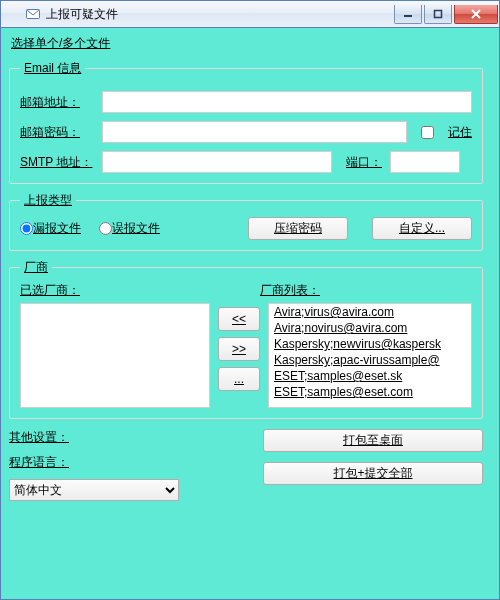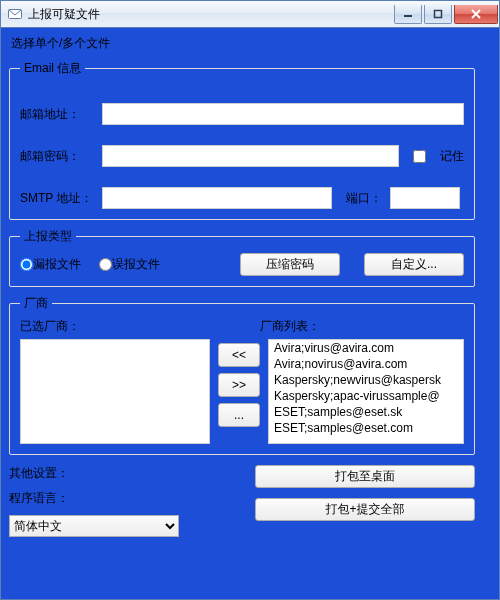--- a/index.html
+++ b/index.html
@@ -10,21 +10,21 @@
     background: #fff;
     width: 500px; height: 600px;
     overflow: hidden;
   }
   
   .titlebar {
     height: 28px;
     background: linear-gradient(#f6f9fd, #e8eef7 45%, #dde7f3 46%, #eaf1fa);
     border: 1px solid #5a7fb5;
     display: flex; align-items: center;
-    padding-left: 6px;
+    padding-left: 24px;
   }
   .titlebar .ticon {
     width: 16px; height: 16px;
     margin-right: 5px;
     display: inline-flex; align-items: center; justify-content: center;
   }
   .titlebar .ttext { flex: 1; color: #000; }
   .winbtns { display: flex; margin-right: 1px; height: 19px; }
   .winbtn {
     width: 28px; height: 19px;
@@ -39,44 +39,45 @@
   .winbtn.close {
     width: 44px;
     background: linear-gradient(#f2a7a0, #e6766c 48%, #cf4b3f 52%, #e8796e);
     border-color: #9a3b33;
   }
   .winbtn svg { display: block; }
   
   .client {
     border: 1px solid #5a7fb5; border-top: none;
     height: 572px;
-    padding: 5px 24px 8px 8px;
-    background: #1d4ed8;
+    padding: 5px 16px 8px 8px;
+    background: #5eead4;
     position: relative;
+    text-decoration: underline;
   }
   .lbl { color: #000; }
   .filesection .toplabel { margin: 2px 0 3px 2px; }
   .filesarea {
     width: 100%; height: 100px;
     border: 1px solid #d0d0d0;
     background: #fff;
     padding: 6px 8px;
     font-family: "Microsoft YaHei","SimSun",Tahoma,sans-serif;
     font-size: 12px;
     resize: none;
     color: #444;
   }
   fieldset {
     border: 1px solid #dcdcdc;
     border-radius: 2px;
     margin: 8px 0 0 0;
     padding: 6px 10px 10px 10px;
   }
   legend { padding: 0 4px; color: #000; font-size: 12px; }
-  .row { display: flex; align-items: center; margin-top: 20px; }
+  .row { display: flex; align-items: center; margin-top: 8px; }
   .row .cap { width: 82px; }
   input[type=text], input[type=password] {
     height: 22px;
     border: 1px solid #cfcfcf;
     background: #fff;
     padding: 1px 4px;
     font-size: 12px;
   }
   .in-addr { flex: 1; }
   .in-pass { flex: 1; }

